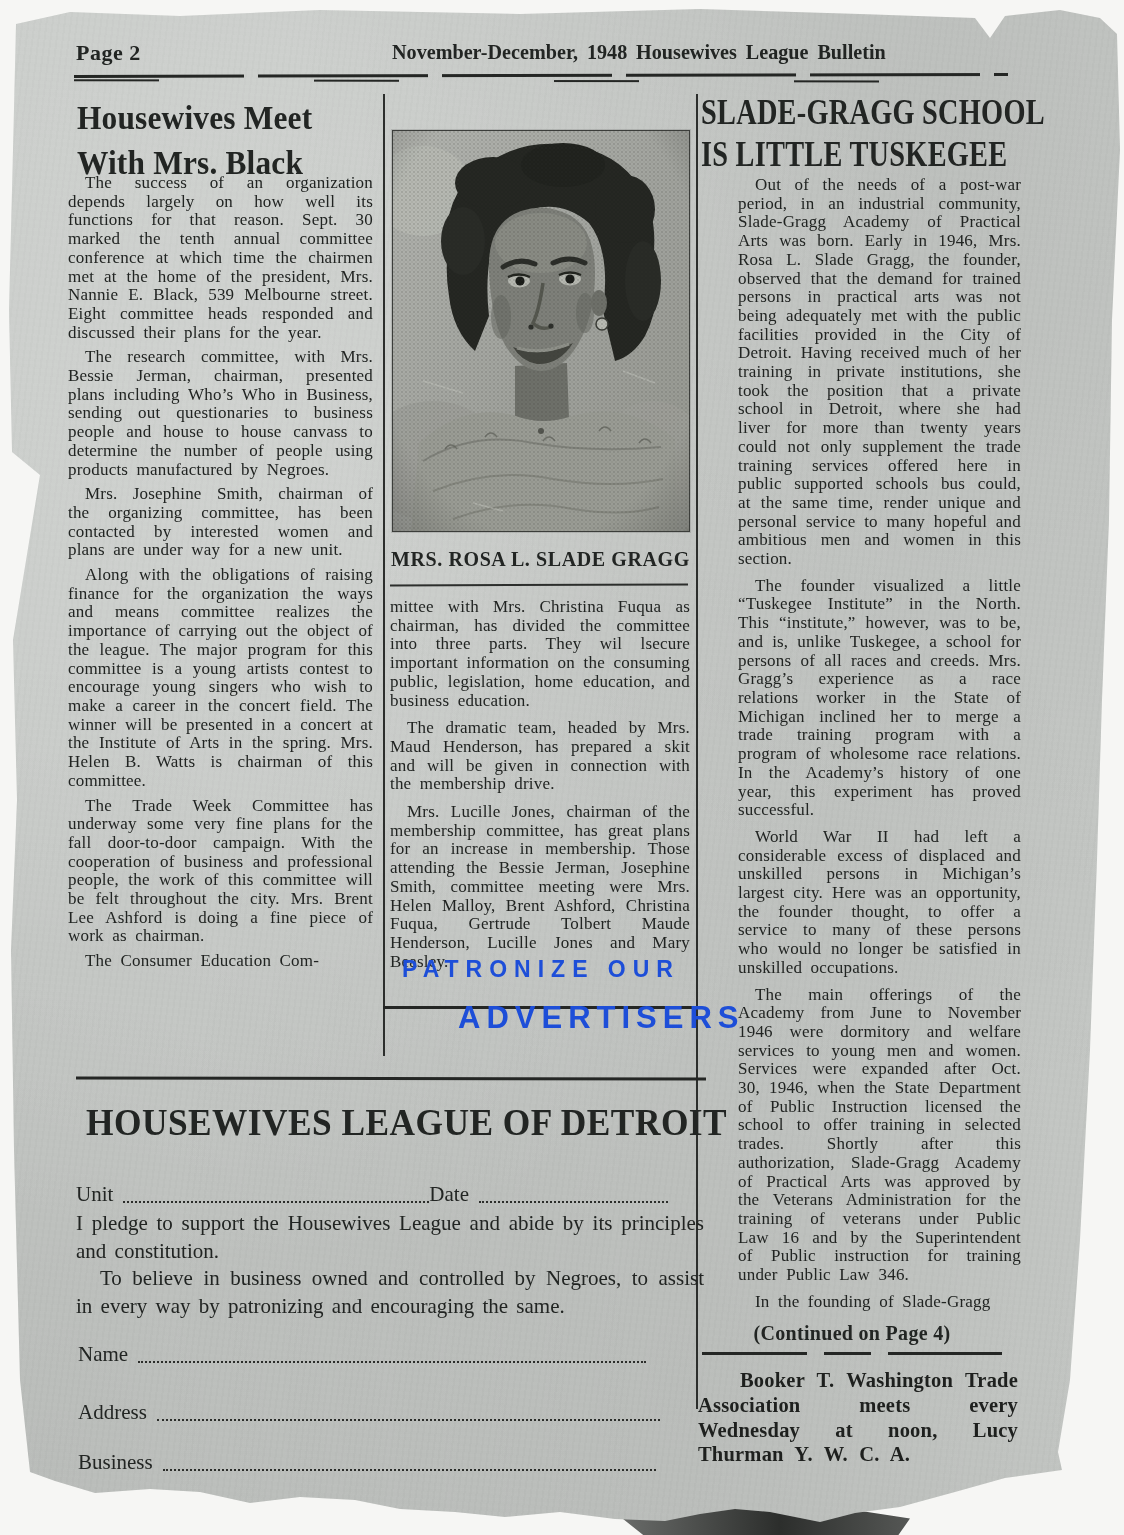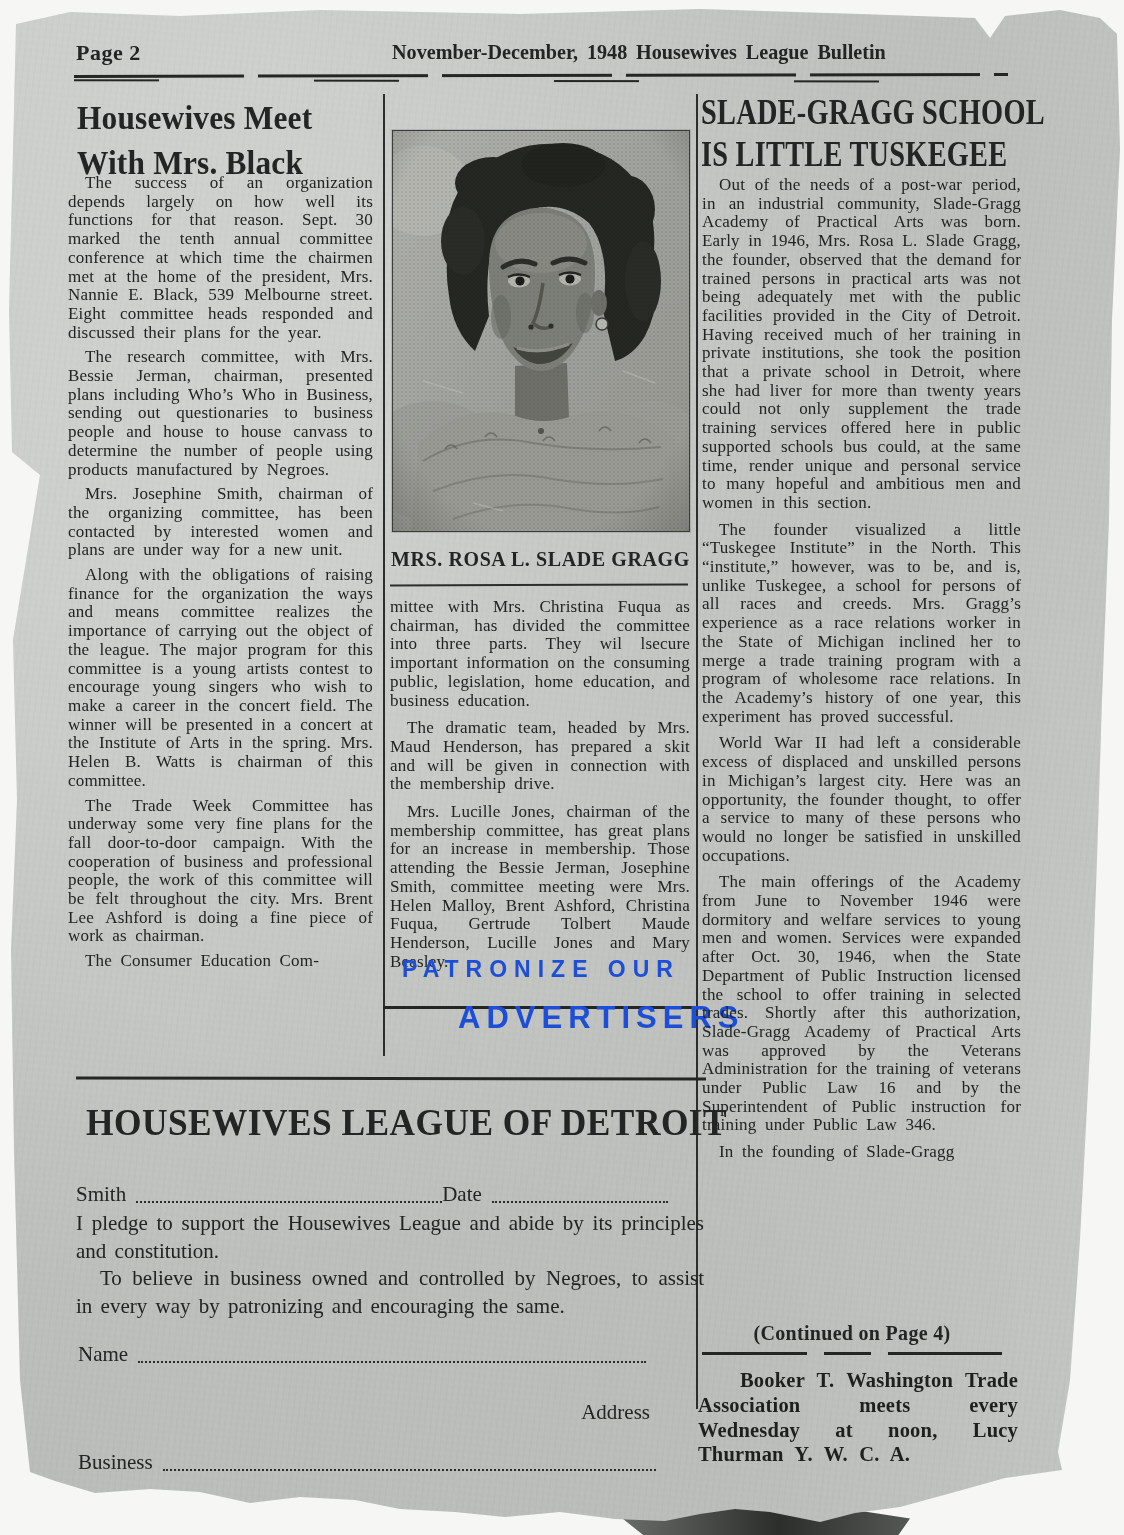--- a/index.html
+++ b/index.html
@@ -66,21 +66,21 @@
   .mid-body p{margin-bottom:9px;}
 
   .adv-rule{position:absolute;left:383px;top:1006px;width:315px;height:2.5px;background:#242624;}
   .advert{position:absolute;left:392px;top:956px;width:298px;font-family:"Liberation Sans",sans-serif;font-weight:700;color:#1d4ed8;}
   .advert .l1{font-size:23px;letter-spacing:7px;text-align:center;}
   .advert .l2{font-size:31px;letter-spacing:6px;text-align:center;padding-left:66px;margin-top:17px;}
 
   
   .right-head{position:absolute;left:701px;top:92px;font-size:35px;font-weight:700;line-height:42px;letter-spacing:.3px;transform:scaleX(.81);transform-origin:left;white-space:nowrap;}
   .right-body{position:absolute;left:702px;top:176px;width:319px;}
-  .right-body p{margin-bottom:8px;}
+  .right-body p{margin-bottom:8px;margin-left:36px;}
   .continued{position:absolute;left:702px;top:1322px;width:300px;text-align:center;font-size:20px;font-weight:700;letter-spacing:.3px;}
   .cont-dashes{position:absolute;left:702px;top:1352px;width:300px;display:flex;gap:17px;}
   .cont-dashes div{height:2.5px;background:#242624;}
   .cont-dashes .d1{width:118px;}
   .cont-dashes .d2{width:52px;}
   .cont-dashes .d3{width:128px;}
   .notice{position:absolute;left:698px;top:1368px;width:320px;font-size:20.5px;font-weight:700;line-height:24.8px;text-align:justify;text-indent:42px;word-spacing:6px;letter-spacing:.2px;color:#1e201e;}
 
   
   .form-rule{position:absolute;left:76px;top:1077px;width:630px;height:2.5px;background:#242624;transform:rotate(.1deg);}
@@ -89,21 +89,21 @@
   .form-row .lbl{margin-right:10px;}
   .leader{border-bottom:2.4px dotted #2b2d2a;margin-bottom:4px;}
   .row-unit{left:76px;top:1182px;width:592px;}
   .row-unit .lead1{width:306px;}
   .row-unit .date{margin-left:0;margin-right:10px;}
   .row-unit .lead2{flex:1;}
   .pledge{position:absolute;left:76px;top:1210px;width:628px;font-size:21px;line-height:27.6px;text-align:justify;word-spacing:3px;color:#212422;}
   .pledge p{margin:0;}
   .pledge p.p2{text-indent:24px;}
   .row-name{left:78px;top:1342px;width:568px;}
-  .row-address{left:78px;top:1400px;width:582px;flex-direction:column;}
+  .row-address{left:78px;top:1400px;width:582px;}
   .row-business{left:78px;top:1450px;width:578px;}
   .row-name .leader,.row-address .leader,.row-business .leader{flex:1;}
 </style>
 </head>
 <body>
 
 <div class="stage">
   <div class="under-sliver"></div>
   <div class="paper"></div>
 
@@ -232,21 +232,21 @@
       <div class="d1"></div>
         <div class="d2"></div>
         <div class="d3"></div>
     </div>
     <div class="notice">Booker T. Washington Trade Association meets every Wednesday at noon, Lucy Thurman Y. W. C. A.</div>
 
     <div class="form-rule"></div>
     <div class="form-title">HOUSEWIVES LEAGUE OF DETROIT</div>
 
     <div class="form-row row-unit">
-      <span class="lbl">Smith</span>
+      <span class="lbl">Unit</span>
       <span class="leader lead1"></span>
       <span class="lbl date">Date</span>
       <span class="leader lead2"></span>
     </div>
 
     <div class="pledge">
       <p class="p1">I pledge to support the Housewives League and abide by its principles and constitution.</p>
       <p class="p2">To believe in business owned and controlled by Negroes, to assist in every way by patronizing and encouraging the same.</p>
     </div>
 

